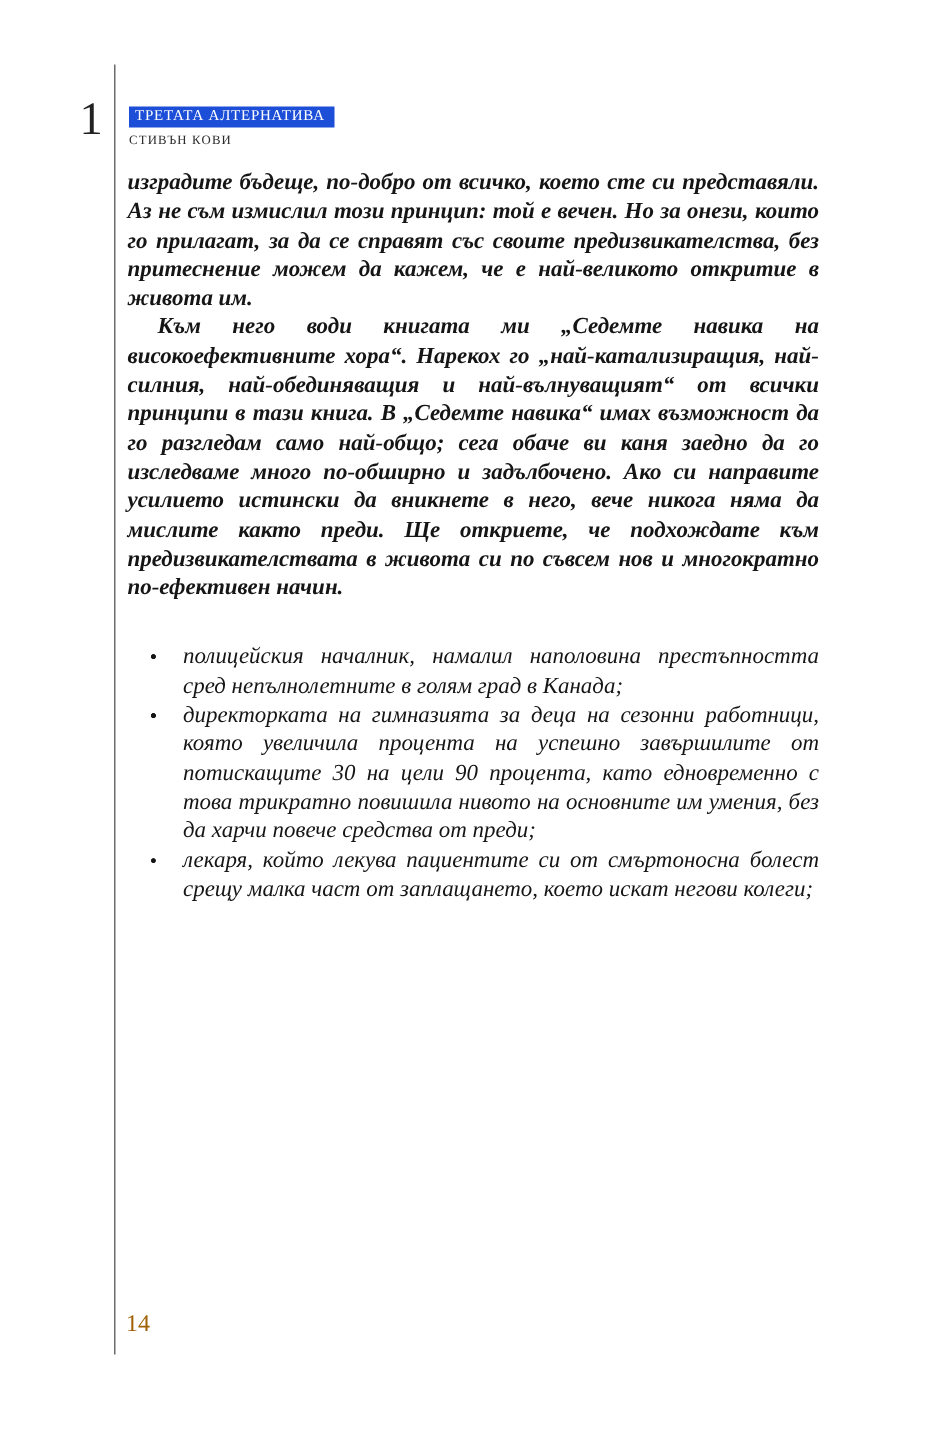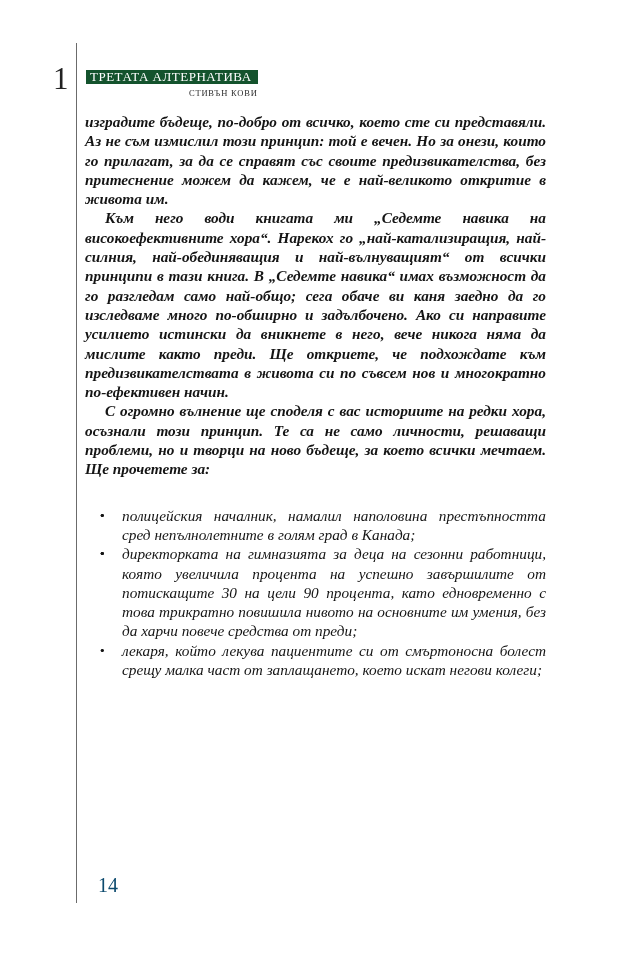--- a/index.html
+++ b/index.html
@@ -44,35 +44,34 @@
     position: absolute;
     left: 0;
     top: 12px;
     width: 95px;
     height: 2px;
     background: #b2b2b2;
   }
   .title-banner {
     position: relative;
     display: inline-block;
-    background: #14532d;
+    background: #1d4ed8;
     color: #ffffff;
-    font-size: 13px;
+    font-size: 10px;
     line-height: 10px;
     letter-spacing: 0.5px;
     padding: 2px 6px 2px 4px;
     white-space: nowrap;
   }
   .author-name {
     margin-top: 3px;
     font-size: 8.5px;
     letter-spacing: 0.8px;
     color: #2a2a2a;
     white-space: nowrap;
-    text-align: right;
   }
 
   
   .page-body {
     position: absolute;
     left: 85px;
     top: 112px;
     width: 461px;
     font-style: italic;
     font-size: 15.3px;
@@ -102,24 +101,24 @@
     position: absolute;
     left: 15px;
     top: 0;
     font-style: normal;
     font-size: 13px;
   }
 
   
   .page-number {
     position: absolute;
-    left: 98px;
+    left: 84px;
     top: 874px;
-    font-size: 20px;
-    color: #0c4a6e;
+    font-size: 16px;
+    color: #a16207;
   }
 </style>
 </head>
 <body>
 
 <div class="book-page">
 
   <div class="chapter-number">1</div>
 
   <div class="chapter-rule"></div>
@@ -129,21 +128,20 @@
     <div class="title-banner">ТРЕТАТА АЛТЕРНАТИВА</div>
     <div class="author-name">СТИВЪН КОВИ</div>
   </div>
 
   <div class="page-body">
 
     <p>изградите бъдеще, по-добро от всичко, което сте си представяли. Аз не съм измислил този принцип: той е вечен. Но за онези, които го прилагат, за да се справят със своите предизвикателства, без притеснение можем да кажем, че е най-великото откритие в живота им.</p>
 
     <p class="indented">Към него води книгата ми „Седемте навика на високоефективните хора“. Нарекох го „най-катализиращия, най-силния, най-обединяващия и най-вълнуващият“ от всички принципи в тази книга. В „Седемте навика“ имах възможност да го разгледам само най-общо; сега обаче ви каня заедно да го изследваме много по-обширно и задълбочено. Ако си направите усилието истински да вникнете в него, вече никога няма да мислите както преди. Ще откриете, че подхождате към предизвикателствата в живота си по съвсем нов и многократно по-ефективен начин.</p>
 
-    <p class="indented">С огромно вълнение ще споделя с вас историите на редки хора, осъзнали този принцип. Те са не само личности, решаващи проблеми, но и творци на ново бъдеще, за което всички мечтаем. Ще прочетете за:</p>
 
     <ul class="bullet-list">
       <li>
         <span class="bullet-marker">•</span>
       </li>
       <li>
         <span class="bullet-marker">•</span>
       </li>
       <li>
         <span class="bullet-marker">•</span>

